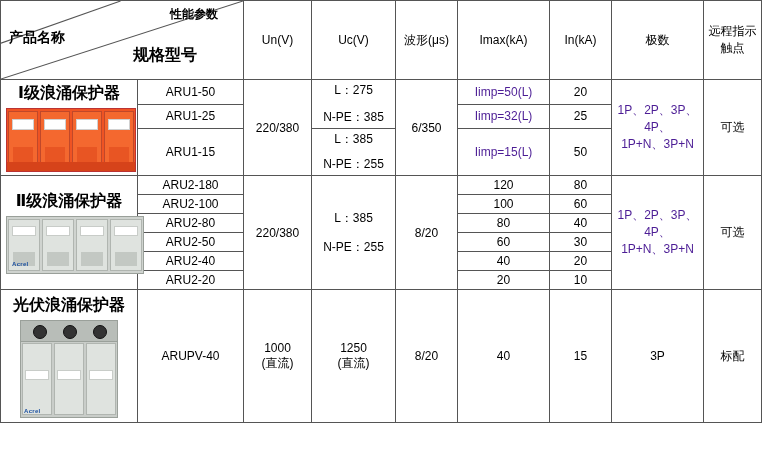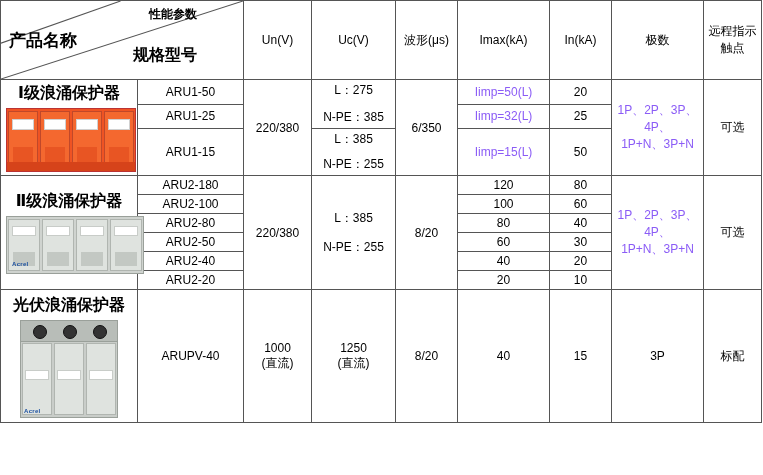--- a/index.html
+++ b/index.html
@@ -24,38 +24,38 @@
   }
   .corner{
     position:relative;
     height:74px;
     padding:0;
   }
   .corner .diag{
     position:absolute;left:0;top:0;width:100%;height:100%;
   }
   .corner .lbl-prod{
-    position:absolute;left:8px;top:28px;font-size:17px;font-weight:bold;
+    position:absolute;left:8px;top:28px;font-size:14px;font-weight:bold;
   }
   .corner .lbl-perf{
-    position:absolute;left:148px;top:5px;font-size:12px;font-weight:bold;text-align:center;
+    position:absolute;left:169px;top:5px;font-size:12px;font-weight:bold;text-align:center;
   }
   .corner .lbl-spec{
     position:absolute;left:132px;top:44px;font-size:16px;font-weight:bold;
   }
   .hdr{font-size:12px;}
   .prodcell{
     text-align:left;
     vertical-align:top;
     padding:4px 4px;
   }
   .prodname{
     font-weight:bold;font-size:16px;display:block;margin-bottom:4px;
   }
-  .purple{color:#8b5cf6;}
+  .purple{color:#4c1d95;}
   .model{font-size:12px;}
   .lt{text-align:left;padding-left:10px;}
 
   
   .spd1{
     width:128px;height:62px;margin:2px 0 0 2px;position:relative;
     background:#ef5323;border:1px solid #b33;
     display:flex;
   }
   .spd1 .mod{

